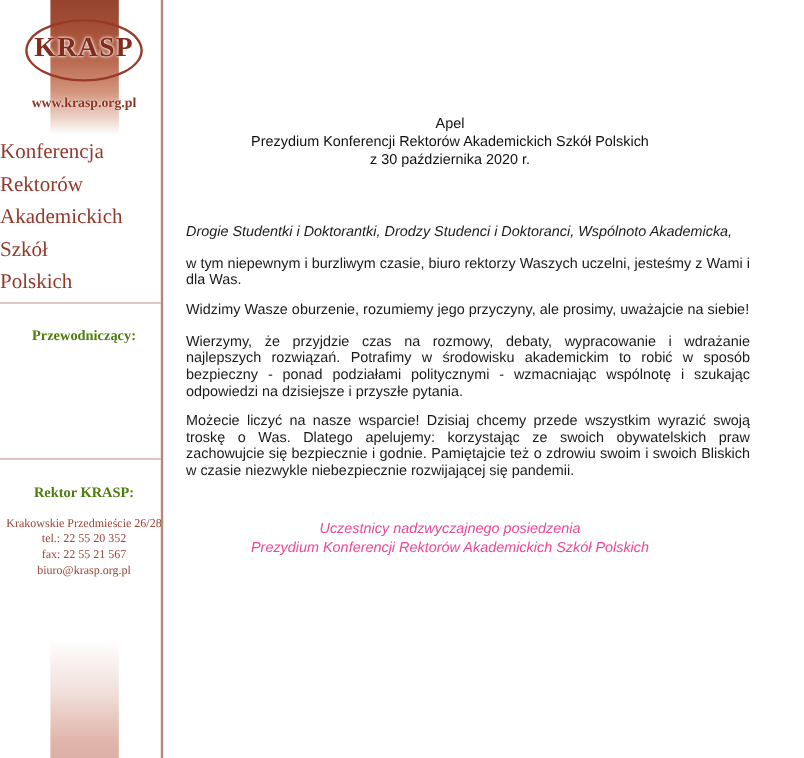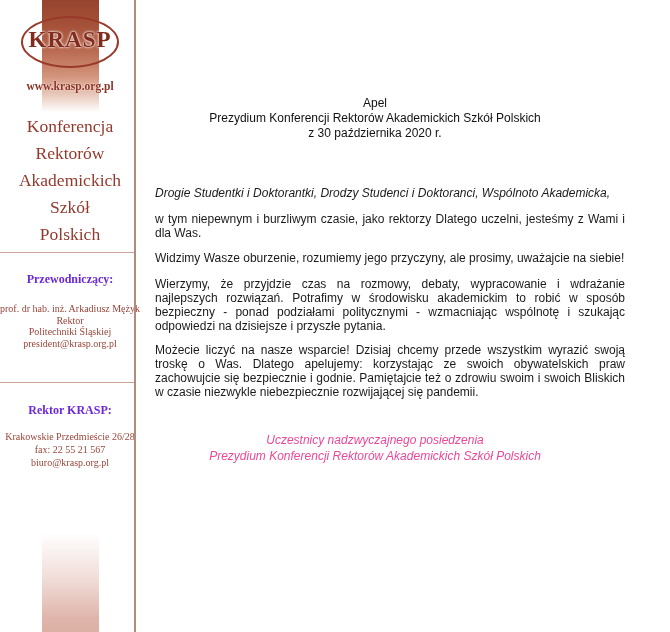--- a/index.html
+++ b/index.html
@@ -40,33 +40,33 @@
     text-shadow:0 0 2px #fff,0 0 3px #fff;
   }
   .website{
     position:absolute;left:0;top:80px;width:140px;text-align:center;
     font-family:"Liberation Serif","DejaVu Serif",serif;
     font-weight:bold;font-size:11.5px;color:#8e3425;
     text-shadow:0 0 2px #fff;
   }
 
   .org-name{
-    position:absolute;left:0;top:113px;width:140px;text-align:center;
+    position:absolute;left:0;top:113px;width:140px;text-align:left;
     font-family:"Liberation Serif","DejaVu Serif",serif;
     font-size:17.5px;line-height:27px;color:#93392c;
   }
 
   .sb-divider{position:absolute;left:0;width:134px;height:1px;background:#c9a298;border:0;margin:0;}
   .div1{top:252px;}
   .div2{top:382px;}
 
   .sb-label{
     position:absolute;left:0;width:140px;text-align:center;
     font-family:"Liberation Serif","DejaVu Serif",serif;
-    font-weight:bold;font-size:12px;color:#6d28d9;
+    font-weight:bold;font-size:12px;color:#4d7c0f;
   }
   .chair-label{top:272px;}
   .office-label{top:403px;}
 
   .sb-lines{
     position:absolute;left:0;width:140px;text-align:center;
     font-family:"Liberation Serif","DejaVu Serif",serif;
     font-size:10px;color:#98463a;
   }
   .chair-lines{top:303px;line-height:11.5px;}
@@ -115,48 +115,43 @@
       <div>Konferencja</div>
       <div>Rektorów</div>
       <div>Akademickich</div>
       <div>Szkół</div>
       <div>Polskich</div>
     </div>
 
     <div class="sb-divider div1"></div>
 
     <div class="sb-label chair-label">Przewodniczący:</div>
-    <div class="sb-lines chair-lines">
-      <div>prof. dr hab. inż. Arkadiusz Mężyk</div>
-      <div>Rektor</div>
-      <div>Politechniki Śląskiej</div>
-      <div>president@krasp.org.pl</div>
-    </div>
 
     <div class="sb-divider div2"></div>
 
     <div class="sb-label office-label">Rektor KRASP:</div>
     <div class="sb-lines office-lines">
       <div>Krakowskie Przedmieście 26/28</div>
+      <div>tel.: 22 55 20 352</div>
       <div>fax: 22 55 21 567</div>
       <div>biuro@krasp.org.pl</div>
     </div>
   </aside>
 
   <div class="vline"></div>
 
   <main class="main">
     <div class="title-block">
       <div>Apel</div>
       <div>Prezydium Konferencji Rektorów Akademickich Szkół Polskich</div>
       <div>z 30 października 2020 r.</div>
     </div>
 
     <p class="p1">Drogie Studentki i Doktorantki, Drodzy Studenci i Doktoranci, Wspólnoto Akademicka,</p>
-    <p class="p2">w tym niepewnym i burzliwym czasie, jako rektorzy Dlatego uczelni, jesteśmy z Wami i dla Was.</p>
+    <p class="p2">w tym niepewnym i burzliwym czasie, biuro rektorzy Waszych uczelni, jesteśmy z Wami i dla Was.</p>
     <p class="p3">Widzimy Wasze oburzenie, rozumiemy jego przyczyny, ale prosimy, uważajcie na siebie!</p>
     <p class="p4">Wierzymy, że przyjdzie czas na rozmowy, debaty, wypracowanie i wdrażanie najlepszych rozwiązań. Potrafimy w środowisku akademickim to robić w sposób bezpieczny - ponad podziałami politycznymi - wzmacniając wspólnotę i szukając odpowiedzi na dzisiejsze i przyszłe pytania.</p>
     <p class="p5">Możecie liczyć na nasze wsparcie! Dzisiaj chcemy przede wszystkim wyrazić swoją troskę o Was. Dlatego apelujemy: korzystając ze swoich obywatelskich praw zachowujcie się bezpiecznie i godnie. Pamiętajcie też o zdrowiu swoim i swoich Bliskich w czasie niezwykle niebezpiecznie rozwijającej się pandemii.</p>
 
     <div class="signature">
       <div>Uczestnicy nadzwyczajnego posiedzenia</div>
       <div>Prezydium Konferencji Rektorów Akademickich Szkół Polskich</div>
     </div>
   </main>
 

